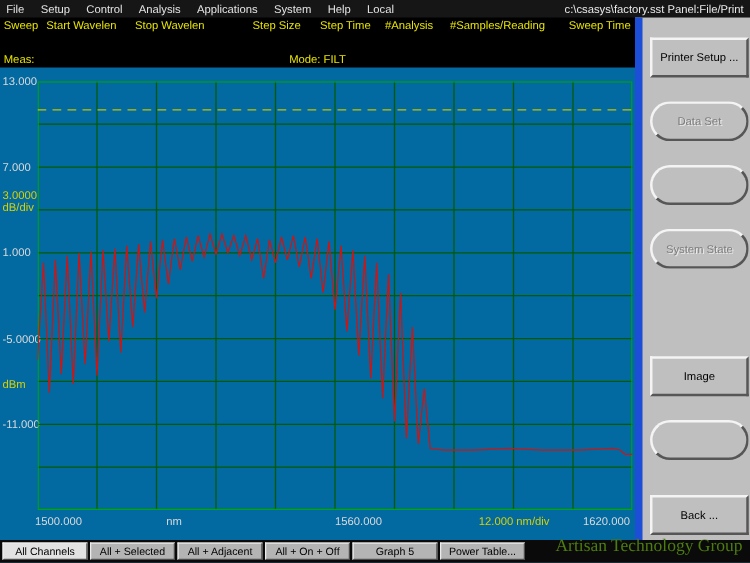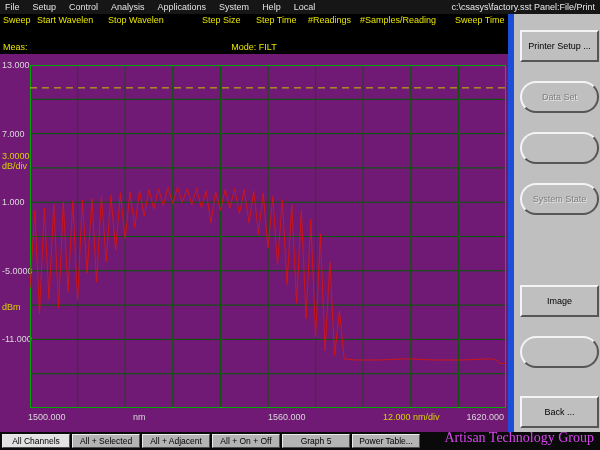--- a/index.html
+++ b/index.html
@@ -19,21 +19,21 @@
   
   .param-row{position:absolute;left:0;width:508px;height:13px;color:#e8e400;font-size:9px;}
   .param-row span{position:absolute;top:1px;white-space:nowrap;}
   .param-head{top:14px;}
   .param-vals{top:27px;}
   
   .status-row{position:absolute;left:0;top:40px;width:508px;height:14px;color:#e8e400;font-size:9px;}
   .meas-label{position:absolute;left:3px;top:2px;}
   .mode-label{position:absolute;left:0;top:2px;width:508px;text-align:center;}
   
-  .chart-region{position:absolute;left:0;top:54px;width:508px;height:378px;background:#701a75;}
+  .chart-region{position:absolute;left:0;top:54px;width:508px;height:378px;background:#0369a1;}
   .plot{position:absolute;left:30px;top:11px;width:476px;height:343px;}
   .ylab{position:absolute;left:2px;font-size:9px;color:#d9d9d9;white-space:nowrap;}
   .ylab.scale{color:#d6d200;}
   .xlabels{position:absolute;left:0;top:358px;width:508px;height:12px;font-size:9px;color:#d9d9d9;}
   .xlabels span{position:absolute;top:0;white-space:nowrap;}
   .xlabels .scale{color:#d6d200;text-align:center;}
   
   .side-panel{
     position:absolute;left:508px;top:14px;width:92px;height:418px;
     background:#bfbfbf;border-left:6px solid #1d4ed8;box-sizing:border-box;
@@ -51,21 +51,21 @@
     display:flex;align-items:center;gap:2px;padding-left:2px;box-sizing:border-box;
   }
   .tab{
     height:14px;min-width:68px;background:#b4b4b4;color:#000;font-size:8.5px;
     border:1px solid;border-color:#ececec #4d4d4d #4d4d4d #ececec;
     display:flex;align-items:center;justify-content:center;padding:0 4px;
     box-sizing:border-box;white-space:nowrap;cursor:default;
   }
   .tab.active{background:#e2e2e2;}
   .watermark{
-    position:absolute;right:6px;top:430px;z-index:5;color:#d946ef;
+    position:absolute;right:6px;top:430px;z-index:5;color:#4d7c0f;
     font-family:"Liberation Serif",serif;font-size:14px;white-space:nowrap;
   }
 </style>
 </head>
 <body>
 
 <div id="window">
 
   <div class="menubar">
     <span class="menu-item">File</span>
@@ -78,21 +78,21 @@
     <span class="menu-item">Local</span>
     <span class="menu-path">c:\csasys\factory.sst  Panel:File/Print</span>
   </div>
 
   <div class="param-row param-head">
     <span style="left:3px">Sweep</span>
     <span style="left:37px">Start Wavelen</span>
     <span style="left:108px">Stop Wavelen</span>
     <span style="left:202px">Step Size</span>
     <span style="left:256px">Step Time</span>
-    <span style="left:308px">#Readings</span>
+    <span style="left:308px">#Analysis</span>
     <span style="left:360px">#Samples/Reading</span>
     <span style="left:455px">Sweep Time</span>
   </div>
 
 
   <div class="status-row">
     <span class="meas-label">Meas:</span>
     <span class="mode-label">Mode: FILT</span>
   </div>
 

